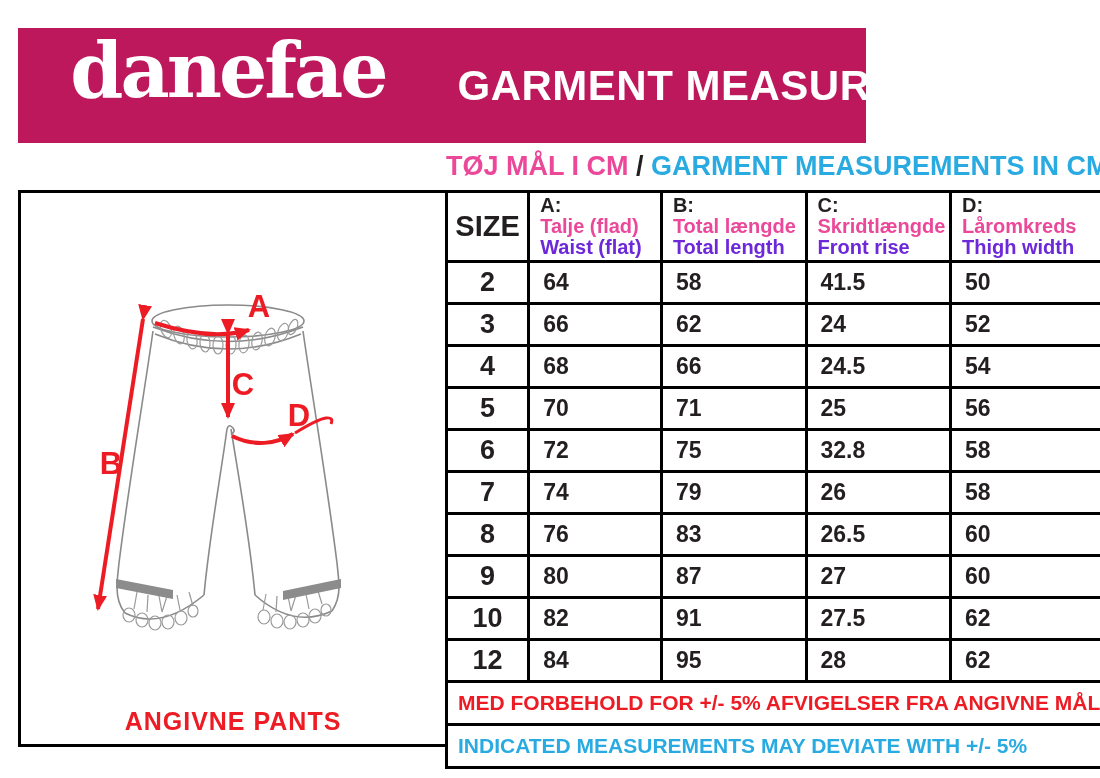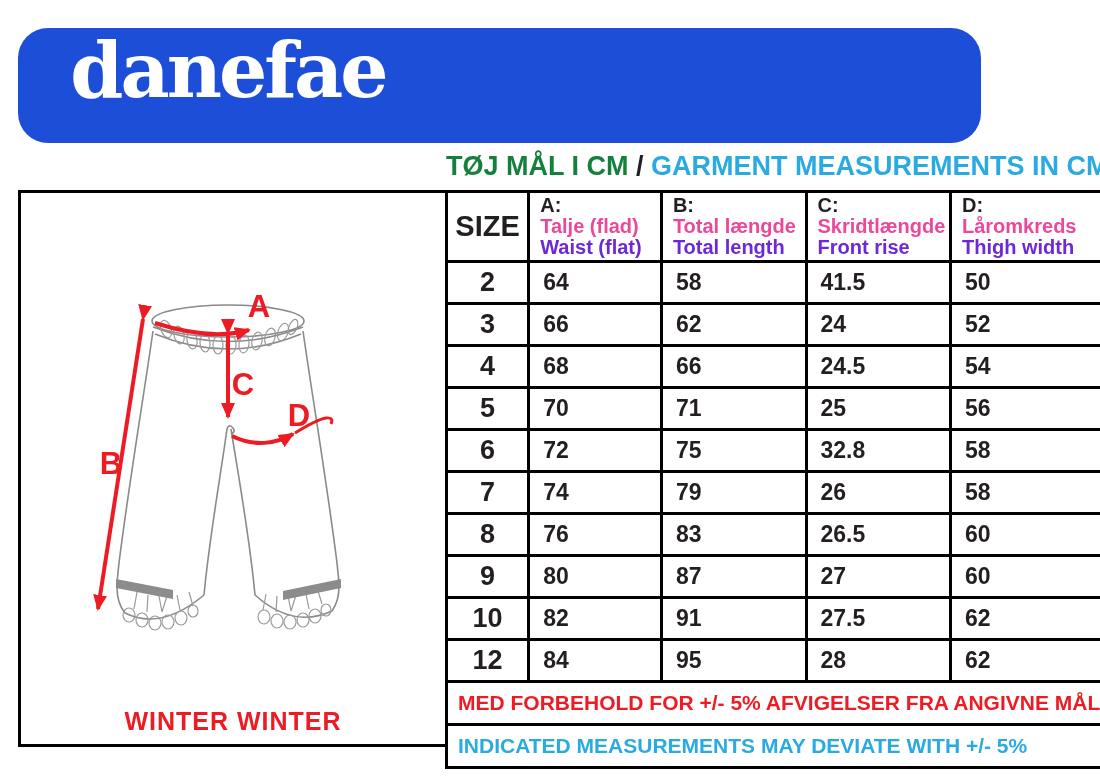--- a/index.html
+++ b/index.html
@@ -1,39 +1,39 @@
 <!DOCTYPE html>
 <html><head>
 <meta charset="utf-8">
 <style>
   html,body{margin:0;padding:0;}
   body{
     width:1100px;height:778px;position:relative;background:#ffffff;
     font-family:"Liberation Sans",sans-serif;color:#231f20;overflow:hidden;
   }
   
-  .topbar{position:absolute;left:18px;top:28px;width:963px;height:115px;background:#1d4ed8;border-radius:30px;}
+  .topbar{position:absolute;left:18px;top:28px;width:848px;height:115px;background:#be185d;}
   .logo-block{position:absolute;left:30px;top:4px;width:360px;text-align:center;}
   .logo-word{
     font-family:"DejaVu Serif",serif;font-weight:bold;color:#ffffff;
     font-size:76px;line-height:78px;letter-spacing:-3px;
   }
   .logo-city{
     color:#ffffff;font-size:22px;font-weight:normal;letter-spacing:7px;line-height:24px;margin-top:-2px;
   }
   .header-title{
     position:absolute;left:420px;top:37px;width:630px;text-align:center;
     color:#ffffff;font-size:42px;font-weight:bold;line-height:42px;letter-spacing:0.5px;white-space:nowrap;
   }
   
   .subtitle{
     position:absolute;left:446px;top:152px;width:640px;text-align:center;
     font-size:27px;font-weight:bold;line-height:28px;white-space:nowrap;
   }
-  .subtitle .da{color:#15803d;}
+  .subtitle .da{color:#ec4899;}
   .subtitle .sep{color:#231f20;}
   .subtitle .en{color:#29abe2;}
   
   .diagram-panel{
     position:absolute;left:18px;top:190px;width:430px;height:557px;
     border:3px solid #000;box-sizing:border-box;background:#fff;
   }
   .diagram-caption{
     position:absolute;left:0;bottom:8px;width:100%;text-align:center;
     color:#ed1c24;font-size:25px;font-weight:bold;letter-spacing:1px;
@@ -58,20 +58,21 @@
   
   .pants-svg{position:absolute;left:0;top:0;}
 </style>
 </head>
 <body>
 
 <header class="topbar">
   <div class="logo-block">
     <div class="logo-word">danefae</div>
   </div>
+  <div class="header-title">GARMENT MEASUREMENTS</div>
 </header>
 
 <div class="subtitle">
   <span class="da">TØJ MÅL I CM</span>
   <span class="sep">/</span>
   <span class="en">GARMENT MEASUREMENTS IN CM</span>
 </div>
 
 <div class="diagram-panel">
   <svg class="pants-svg" width="424" height="551" viewBox="0 0 424 551" xmlns="http://www.w3.org/2000/svg">
@@ -151,21 +152,21 @@
       <path d="M274,240 C287,232 298,226 305,225 Q313,224 310,231" stroke-width="3"></path>
     </g>
 
     <g fill="#ed1c24" font-family="Liberation Sans, sans-serif" font-size="31" font-weight="bold" text-anchor="middle">
       <text x="238" y="124">A</text>
       <text x="90" y="281">B</text>
       <text x="222" y="202">C</text>
       <text x="278" y="233">D</text>
     </g>
   </svg>
-  <div class="diagram-caption">WINTER WINTER</div>
+  <div class="diagram-caption">ANGIVNE PANTS</div>
 </div>
 
 <table class="meas">
   <tbody>
       <tr>
     <th class="size-h">SIZE</th>
     <th class="col-h col-a">
       <span class="hl-key">A:</span>
       <span class="hl-da">Talje (flad)</span>
       <span class="hl-en">Waist (flat)</span>

